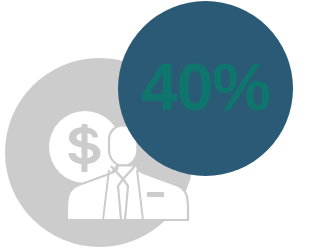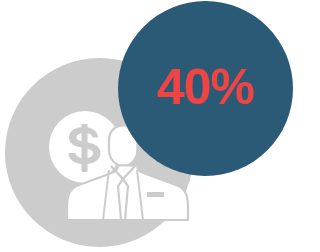--- a/index.html
+++ b/index.html
@@ -45,23 +45,23 @@
   }
   #stat-value {
     position: absolute;
     left: 118px;
     top: 1px;
     width: 175px;
     height: 175px;
     display: flex;
     align-items: center;
     justify-content: center;
-    color: #ef4444;
+    color: #0f766e;
     font-family: "Liberation Sans", sans-serif;
-    font-size: 50px;
+    font-size: 66px;
     font-weight: bold;
     letter-spacing: -1px;
     line-height: 1;
     padding-bottom: 4px;
     box-sizing: border-box;
   }
 </style>
 </head>
 <body>
 

